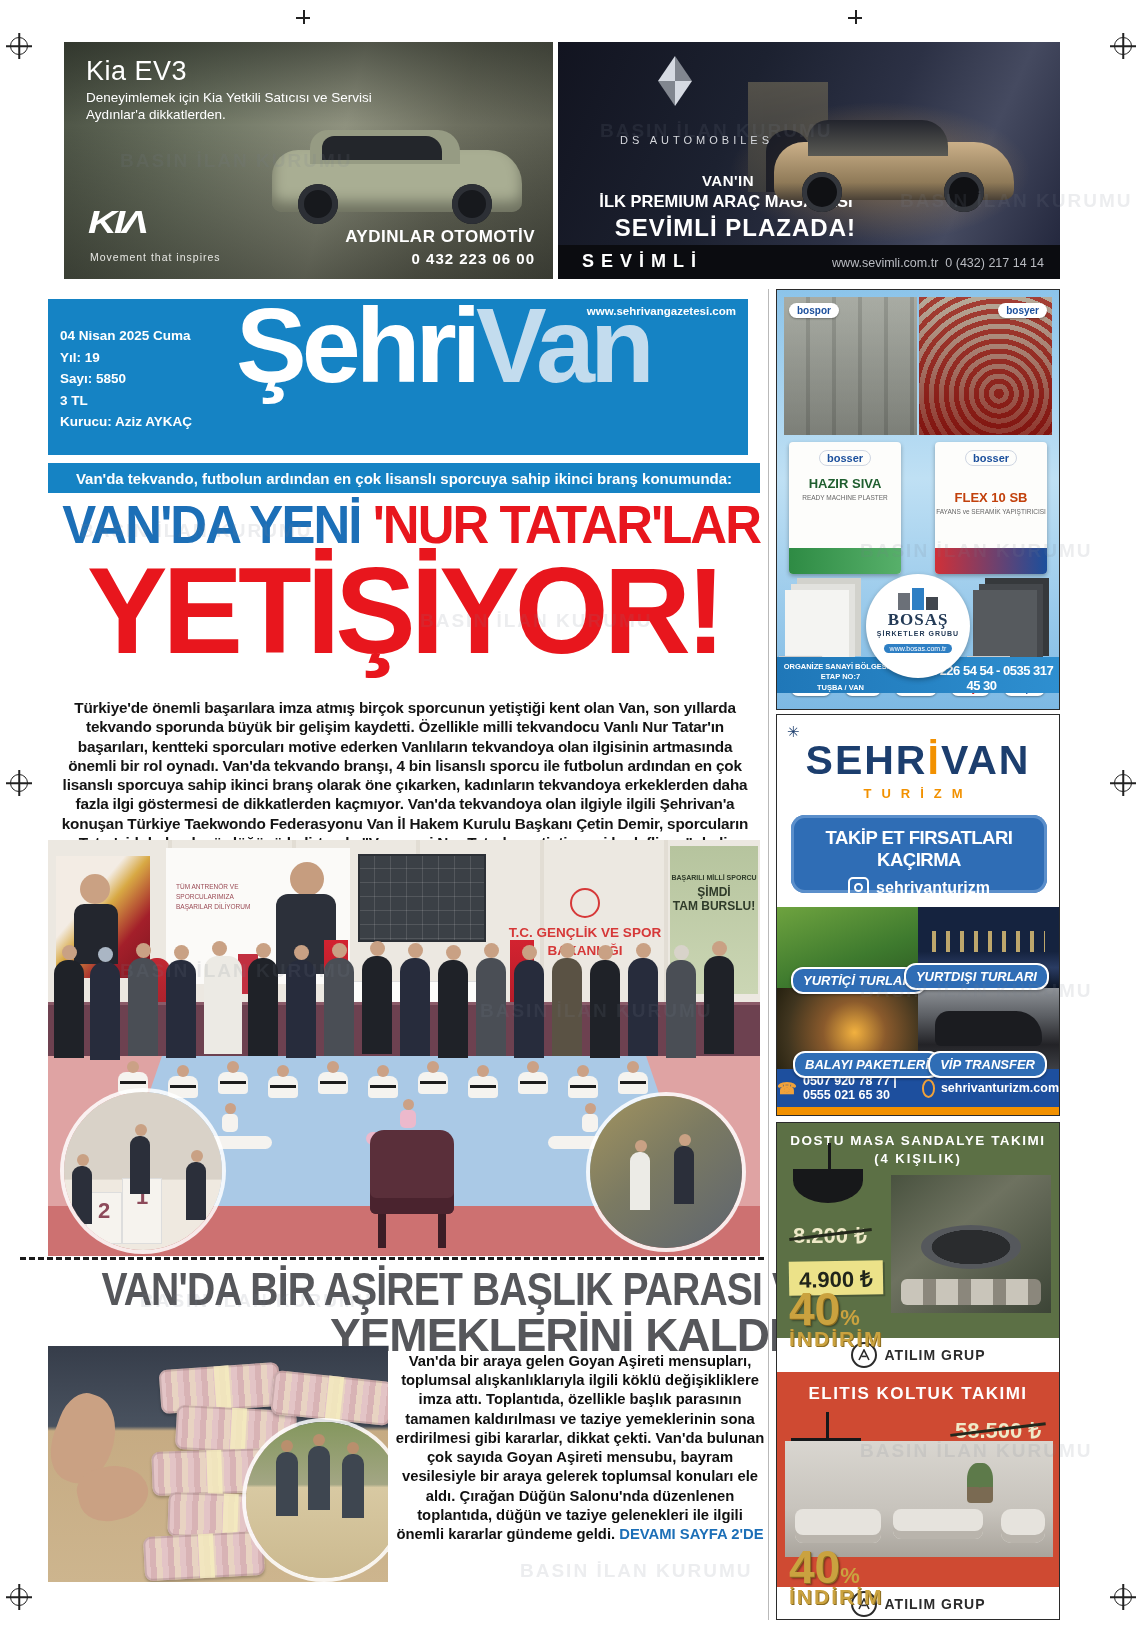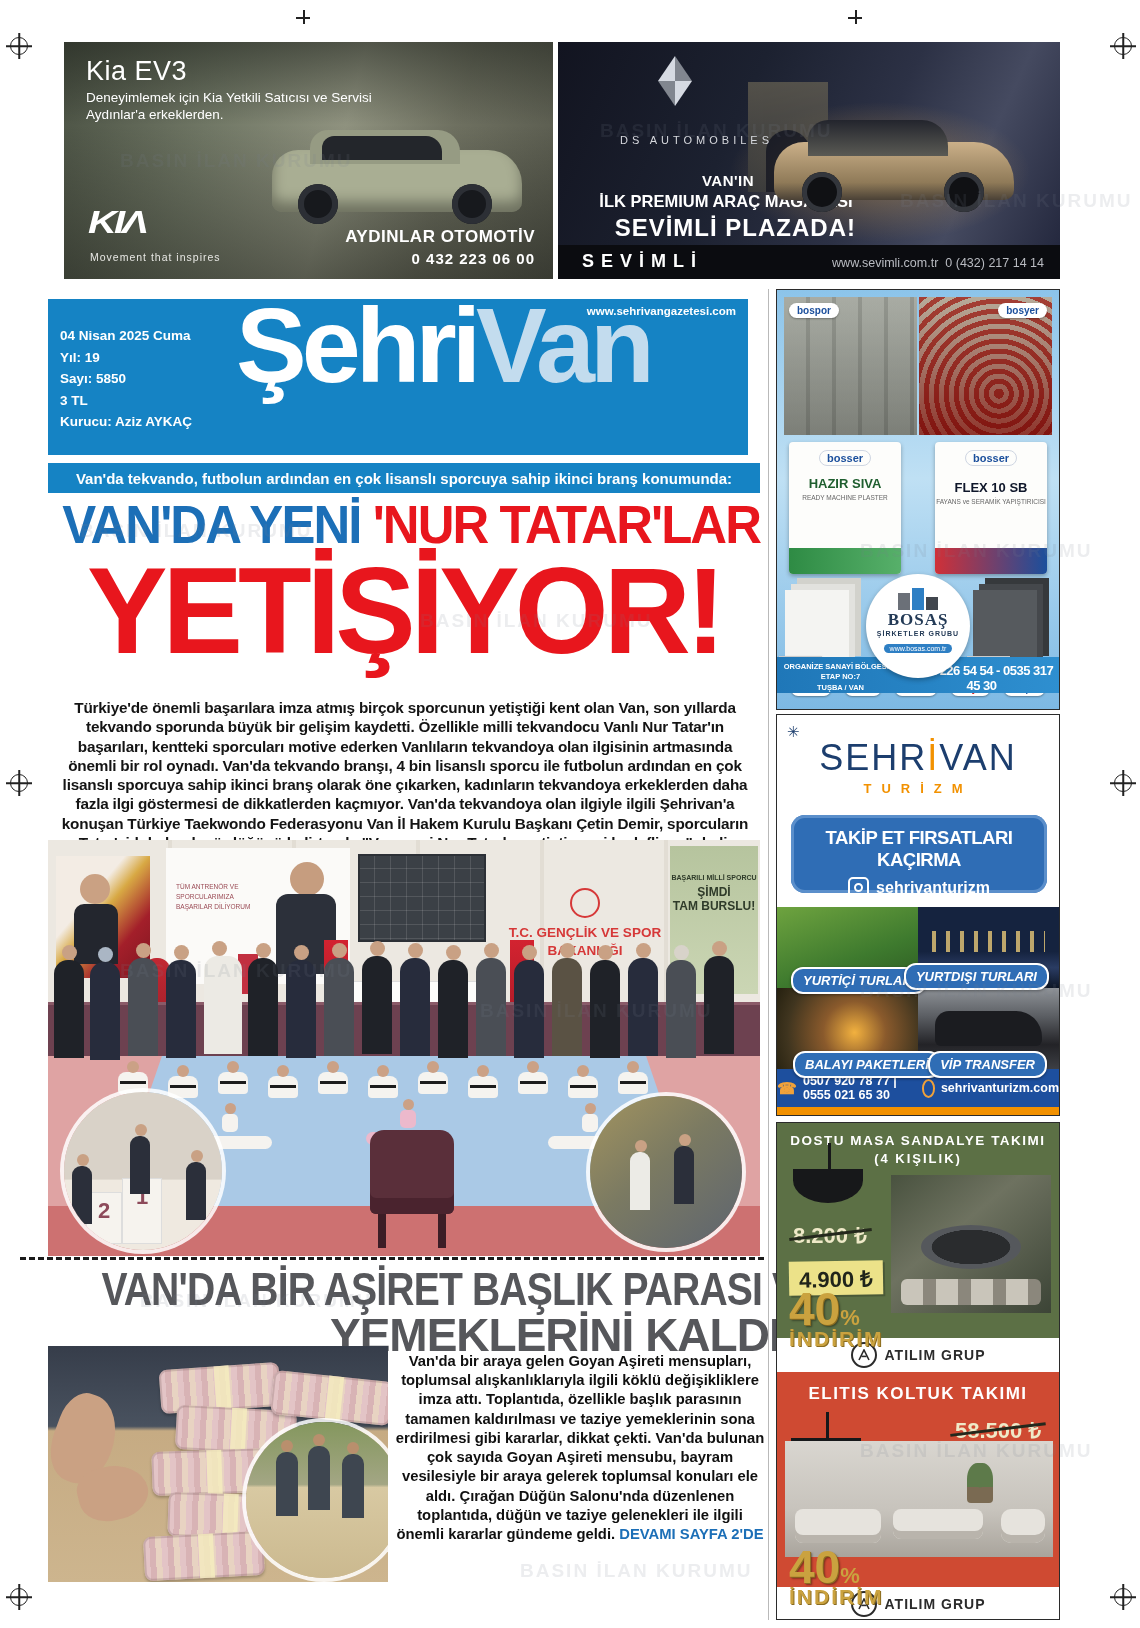--- a/index.html
+++ b/index.html
@@ -182,21 +182,21 @@
   .bs-badge .v{font-size:38px;font-weight:800;line-height:1;}
   .bs-badge .b{font-size:9px;font-weight:700;letter-spacing:1px;}
   .bs-badge::after{content:"";position:absolute;left:50%;bottom:-22px;width:44px;height:26px;margin-left:-22px;
     background:linear-gradient(#d9a62c,#b8860b);clip-path:polygon(0 0,100% 0,80% 100%,50% 60%,20% 100%);}
   .bag{position:absolute;top:152px;width:112px;height:132px;background:#fdfdfb;border-radius:4px;
     box-shadow:0 2px 4px rgba(0,0,0,.3);text-align:center;overflow:hidden;}
   .bag1{left:12px;} .bag2{right:12px;}
   .bag .bbrand{display:inline-block;margin-top:8px;font-size:11px;font-weight:800;color:#1b4f9c;
     border:1px solid #cfd6e2;border-radius:8px;padding:1px 7px;}
   .bag1 .btitle{margin-top:10px;font-size:13px;font-weight:800;color:#1e5e2e;}
-  .bag2 .btitle{margin-top:14px;font-size:13px;font-weight:800;color:#0f172a;}
+  .bag2 .btitle{margin-top:24px;font-size:13px;font-weight:800;color:#c2410c;}
   .bag .bsub{margin-top:3px;font-size:6.5px;color:#666;}
   .bag1::after{content:"";position:absolute;left:0;bottom:0;width:100%;height:26px;background:linear-gradient(90deg,#2e8b44,#57b06a);}
   .bag2::after{content:"";position:absolute;left:0;bottom:0;width:100%;height:26px;background:linear-gradient(90deg,#d03038,#1b4f9c);}
   .boards{position:absolute;top:300px;width:78px;height:86px;}
   .boards .bd{position:absolute;width:64px;height:78px;}
   .boards-l{left:8px;} .boards-l .bd{background:#f4f4f2;box-shadow:6px -6px 0 #e2e2de,12px -12px 0 #d2d2cc;}
   .boards-r{right:8px;} .boards-r .bd{background:#565a5e;box-shadow:6px -6px 0 #45484c,12px -12px 0 #36393c;}
   .bs-box{position:absolute;left:-6px;bottom:-4px;background:#fff;border:1px solid #ccc;font-size:8.5px;font-weight:800;
     color:#1b4f9c;padding:6px 6px;box-shadow:0 1px 2px rgba(0,0,0,.3);}
   .bs-circle{position:absolute;left:50%;top:284px;width:104px;height:104px;margin-left:-52px;background:#fff;border-radius:50%;
@@ -211,21 +211,21 @@
   .bs-brand{background:#fff;border-radius:9px;font-size:9px;font-weight:800;color:#d22;padding:2px 5px;
     box-shadow:0 1px 2px rgba(0,0,0,.35);}
   .bs-brand:nth-child(odd){color:#1b4f9c;}
   .bs-strip{position:absolute;left:0;bottom:16px;width:100%;height:36px;background:linear-gradient(90deg,#1f77b8,#2e8fd0);
     color:#fff;display:flex;align-items:flex-end;margin-top:24px;}
   .bs-addr{width:45%;font-size:7.5px;font-weight:700;text-align:center;line-height:1.4;}
   .bs-tel{width:55%;font-size:13px;font-weight:800;text-align:center;letter-spacing:-.5px;}
   
   .ad-tur{left:776px;top:714px;width:284px;height:402px;background:#fff;overflow:hidden;}
   .tur-logo{position:absolute;left:0;top:22px;width:100%;text-align:center;}
-  .tur-name{font-size:36px;font-weight:400;color:#1c3e6e;letter-spacing:2px;}
+  .tur-name{font-size:41px;font-weight:700;color:#1c3e6e;letter-spacing:2px;}
   .tur-name .idot{color:#f29100;}
   .tur-sub{margin-top:2px;font-size:13px;font-weight:700;color:#f29100;letter-spacing:10px;}
   .tur-banner{position:absolute;left:14px;top:100px;width:256px;height:78px;background:#2f6db5;border-radius:14px;
     box-shadow:inset 0 0 0 3px #5b8fcb;color:#fff;text-align:center;}
   .tur-b1{margin-top:12px;font-size:18.5px;font-weight:800;letter-spacing:-.5px;}
   .tur-b2{margin-top:6px;font-size:16px;font-weight:700;display:flex;align-items:center;justify-content:center;gap:7px;}
   .ig{display:inline-block;width:17px;height:17px;border:2px solid #fff;border-radius:5px;position:relative;}
   .ig::before{content:"";position:absolute;left:4px;top:4px;width:5px;height:5px;border:2px solid #fff;border-radius:50%;}
   .compass{position:absolute;font-size:15px;color:#1c3e6e;}
   .tur-grid{position:absolute;left:0;top:192px;width:100%;height:162px;display:grid;grid-template-columns:1fr 1fr;grid-template-rows:1fr 1fr;}
@@ -300,21 +300,21 @@
   <div class="reg" style="left:1114px;top:774px"></div>
   <div class="reg" style="left:10px;top:1588px"></div>
   <div class="reg" style="left:1114px;top:1588px"></div>
   <div class="cross" style="left:848px;top:10px"></div>
   <div class="cross" style="left:296px;top:10px"></div>
 
   <div class="abs ad-kia">
     <div class="kia-shadow"></div>
     <div class="kia-title">Kia EV3</div>
     <div class="kia-l1">Deneyimlemek için Kia Yetkili Satıcısı ve Servisi</div>
-    <div class="kia-l2">Aydınlar'a erkeklerden.</div>
+    <div class="kia-l2">Aydınlar'a dikkatlerden.</div>
     <div class="kia-car">
       <div class="kia-wheel" style="left:26px"></div>
       <div class="kia-wheel" style="right:30px"></div>
     </div>
     <div class="kia-logo">KIΛ</div>
     <div class="kia-tag">Movement that inspires</div>
     <div class="kia-dealer">AYDINLAR OTOMOTİV</div>
     <div class="kia-phone">0 432 223 06 00</div>
   </div>
 

